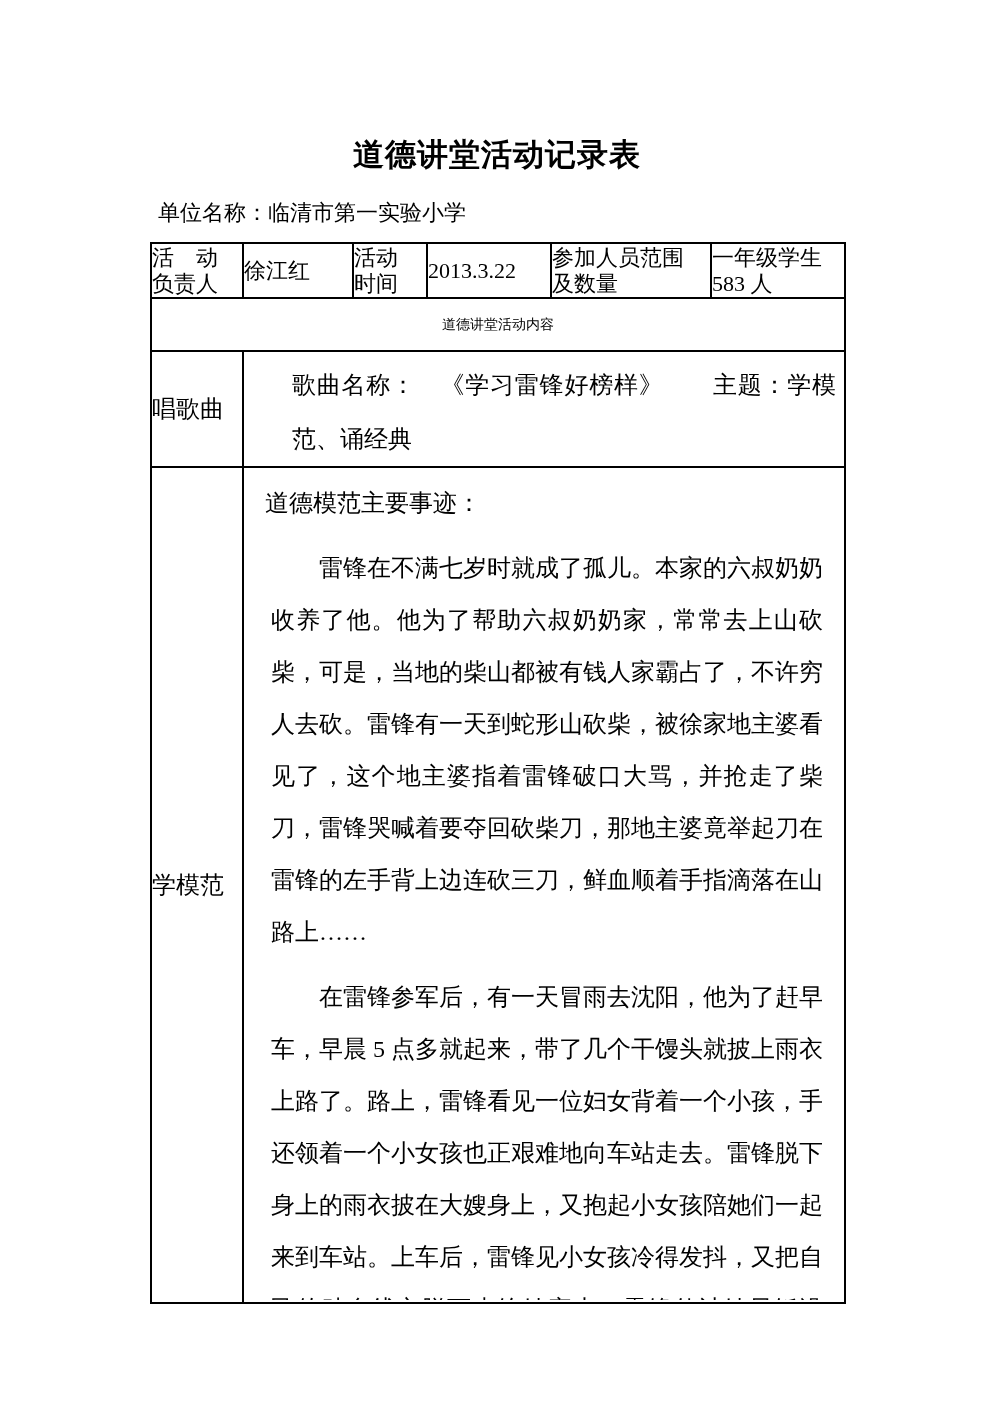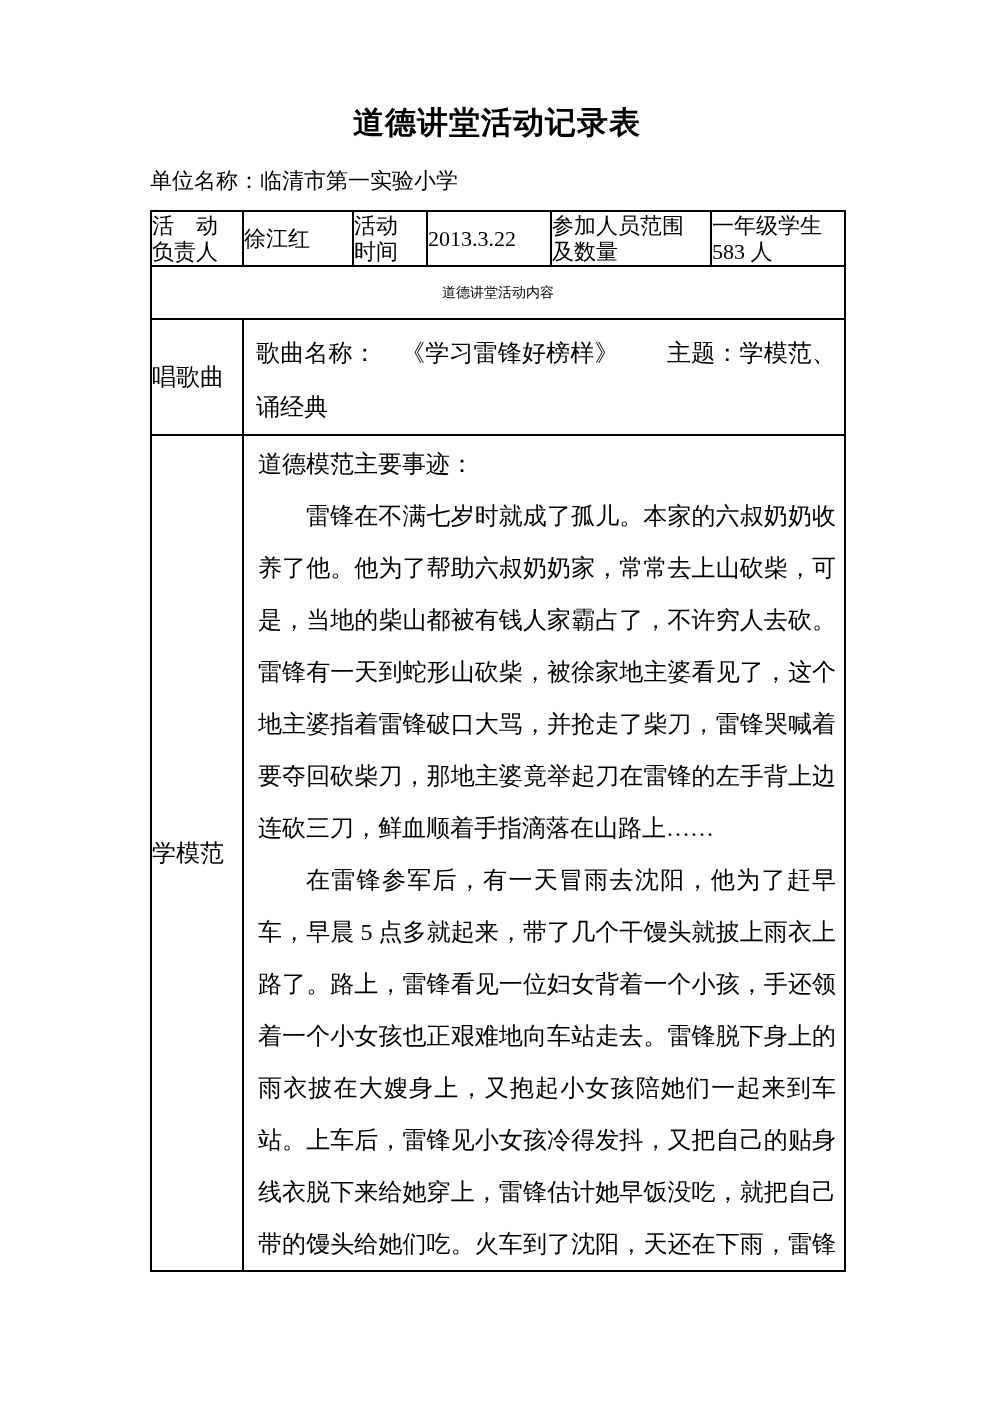--- a/index.html
+++ b/index.html
@@ -12,33 +12,33 @@
   .sheet {
     position: relative;
     width: 993px;
     height: 1404px;
     background: #ffffff;
     overflow: hidden;
   }
   .content {
     position: absolute;
     left: 150px;
-    top: 102px;
+    top: 134px;
     width: 694px;
   }
   .doc-title {
     margin: 0 0 22px 0;
     font-size: 31px;
     font-weight: bold;
     text-align: center;
     letter-spacing: 1px;
     line-height: 42px;
   }
   .unit-line {
-    margin: 0 0 14px 0;
+    margin: 0 0 14px 8px;
     font-size: 22px;
     line-height: 30px;
   }
   table.record {
     border-collapse: collapse;
     table-layout: fixed;
     width: 694px;
   }
   table.record td {
     border: 2px solid #000000;
@@ -55,43 +55,43 @@
   tr.sec td {
     height: 51px;
     text-align: center;
     font-size: 14px;
   }
   
   td.row-label {
     font-size: 24px;
   }
   
-  tr.song td.song-content { height: 103px; vertical-align: top; }
+  tr.song td.song-content { height: 103px; vertical-align: top; padding-left: 36px; }
   .song-text {
     margin: 0;
     padding: 6px 8px 0 12px;
     font-size: 24px;
     line-height: 54px;
     text-align: justify;
   }
   
   tr.model td.model-content { height: 834px; vertical-align: top; }
   .model-inner {
     height: 830px;
     overflow: hidden;
     padding: 2px 8px 0 14px;
   }
   .model-heading {
-    margin: 0;
+    margin: 7px;
     font-size: 24px;
     line-height: 52px;
     text-align: left;
   }
   .model-para {
-    margin: 0;
+    margin: 13px;
     font-size: 24px;
     line-height: 52px;
     text-indent: 2em;
     text-align: justify;
   }
 </style>
 </head>
 <body>
 
 <div class="sheet">

